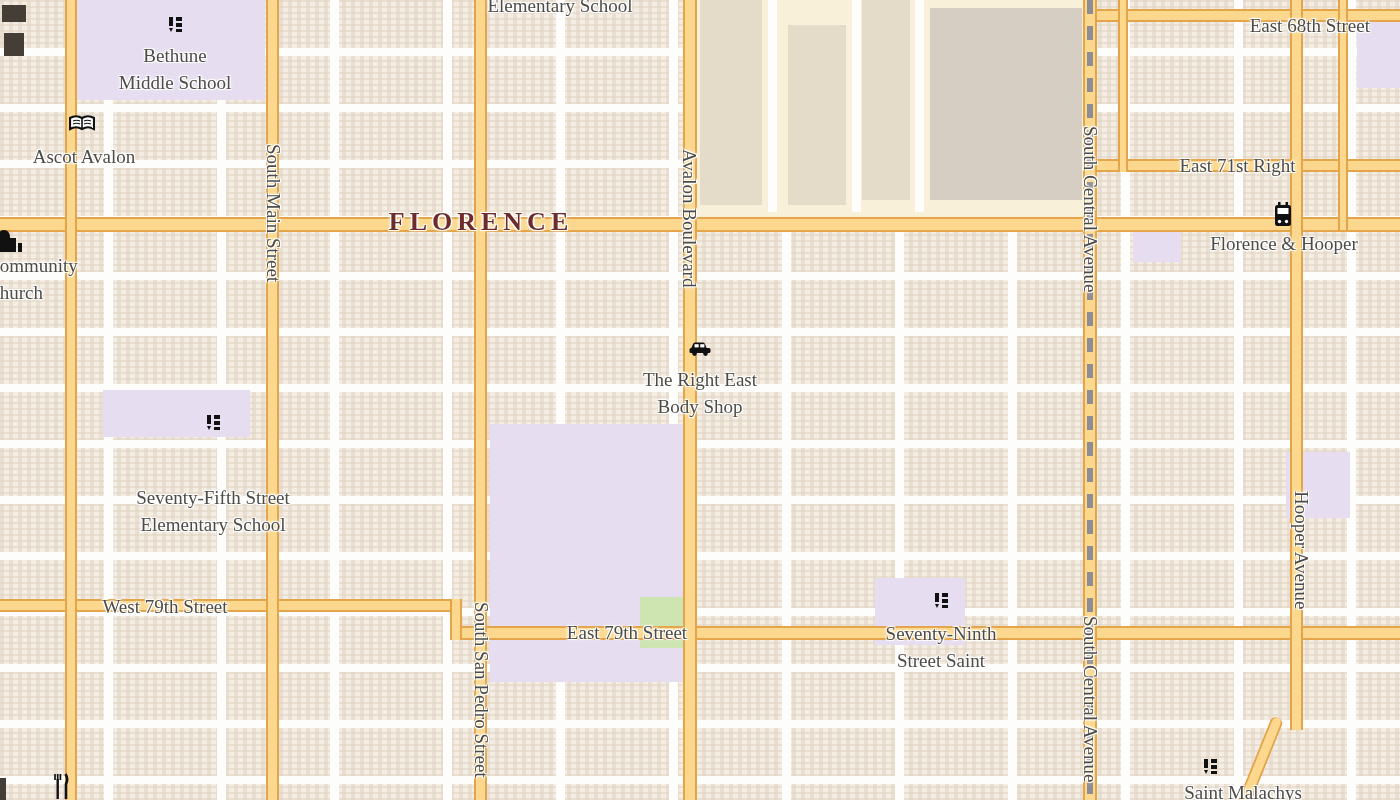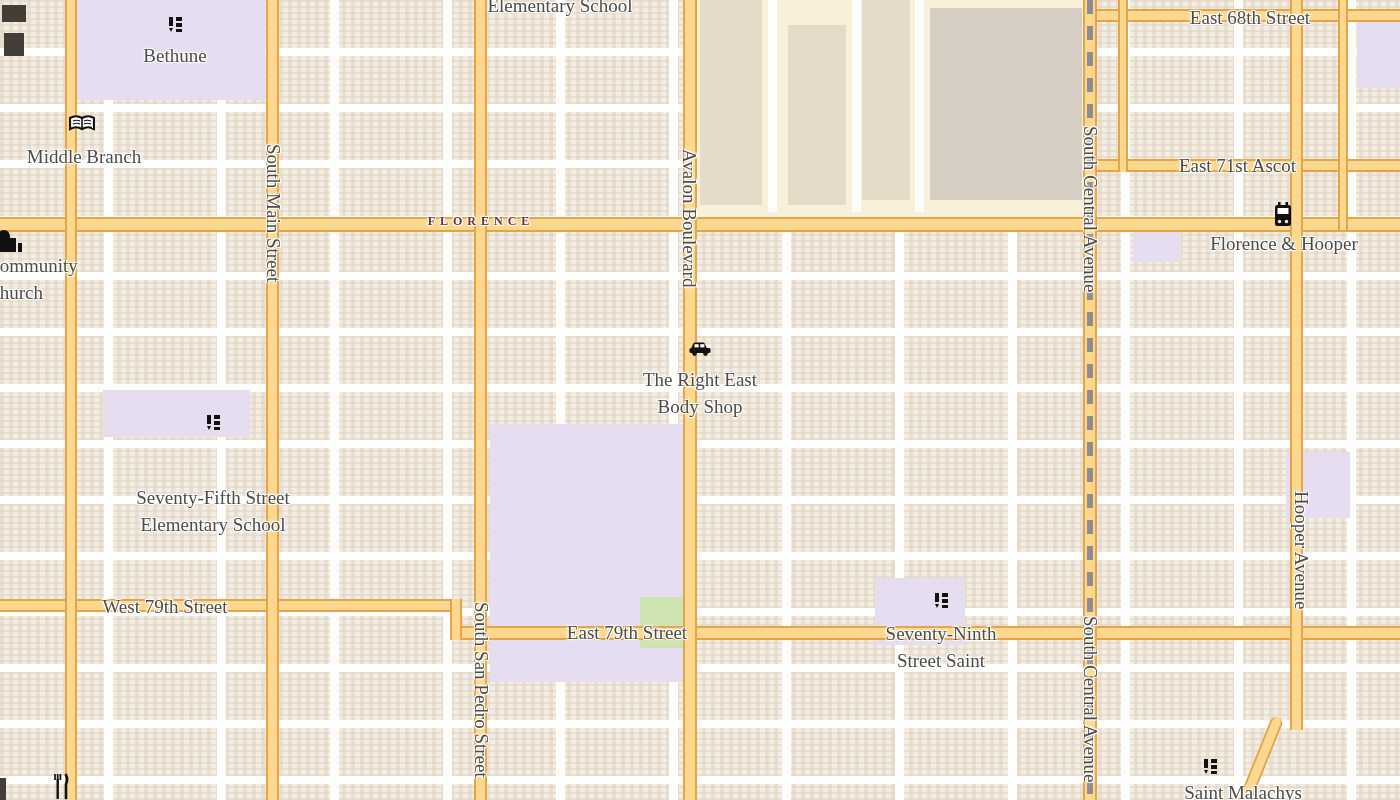--- a/index.html
+++ b/index.html
@@ -33,21 +33,21 @@
   .icon{position:absolute;z-index:9;}
   .label{
     position:absolute;z-index:10;font-size:19px;line-height:27px;color:#4c4b47;
     text-align:center;white-space:nowrap;
     text-shadow:-1px -1px 0 rgba(255,255,255,.95),1px -1px 0 rgba(255,255,255,.95),
                 -1px 1px 0 rgba(255,255,255,.95),1px 1px 0 rgba(255,255,255,.95),
                 0 0 5px #fff;
   }
   .label span{display:block;}
   .v{writing-mode:vertical-rl;}
-  .place{font-weight:bold;font-size:12px;letter-spacing:5px;color:#6d2b2b;}
+  .place{font-weight:bold;font-size:26px;letter-spacing:5px;color:#6d2b2b;}
   .left{text-align:left;}
 </style>
 </head>
 <body>
 
 <div id="map">
 
   <div class="grid"></div>
 
   <div class="area lav" style="left:75px;top:0;width:190px;height:100px;"></div>
@@ -166,34 +166,35 @@
         <path d="M3 1 V7 M5.7 1 V7 M8.4 1 V7" stroke="#111" stroke-width="1.7" fill="none"></path>
         <path d="M5.7 6 V26" stroke="#111" stroke-width="2.4" fill="none"></path>
         <path d="M13.5 1 Q16.5 6 14 11 L14 26" stroke="#111" stroke-width="2.6" fill="none"></path>
       </svg>
   </div>
 
   <div class="label" style="left:460px;top:-8px;width:200px;">
     <span>Elementary School</span>
   </div>
 
-  <div class="label" style="left:1130px;top:4px;width:240px;">
+  <div class="label" style="left:1130px;top:12px;width:240px;text-align:right;">
     <span>East 68th Street</span>
   </div>
 
   <div class="label" style="left:75px;top:42px;width:200px;">
     <span>Bethune</span>
+    <span>Middle School</span>
   </div>
 
   <div class="label" style="left:4px;top:143px;width:160px;">
-    <span>Middle Branch</span>
+    <span>Ascot Avalon</span>
   </div>
 
   <div class="label" style="left:1110px;top:152px;width:255px;">
-    <span>East 71st Ascot</span>
+    <span>East 71st Right</span>
   </div>
 
   <div class="label place" style="left:381px;top:208px;width:200px;">
     <span>FLORENCE</span>
   </div>
 
   <div class="label" style="left:1164px;top:230px;width:240px;">
     <span>Florence &amp; Hooper</span>
   </div>
 

